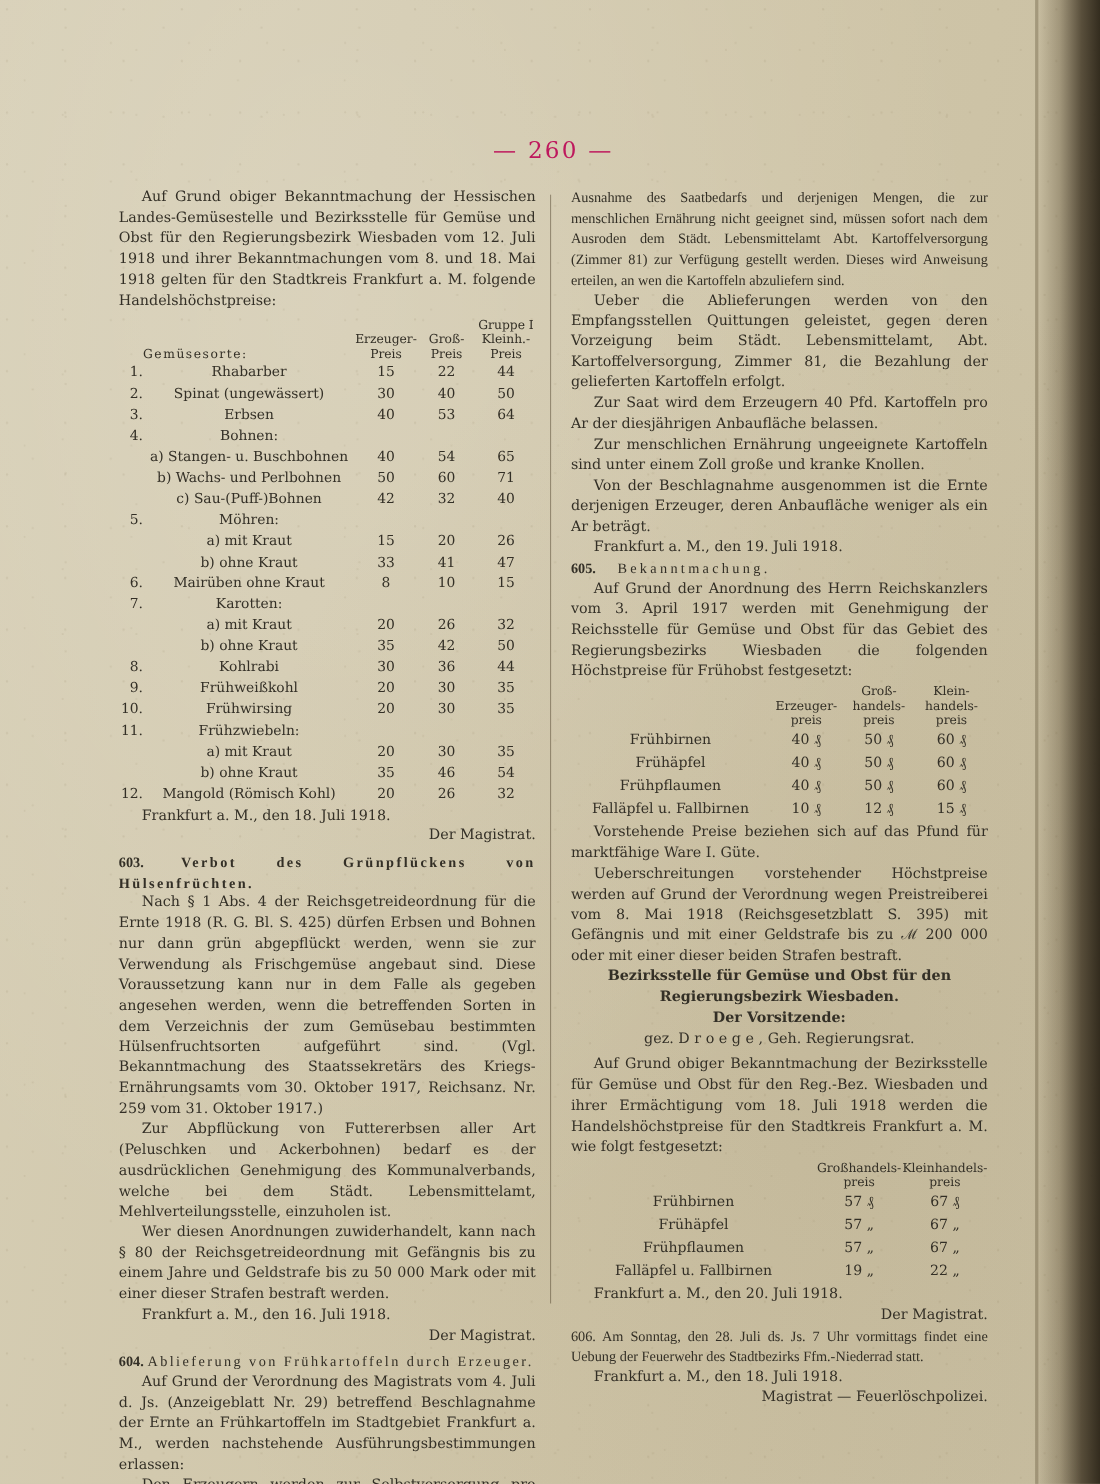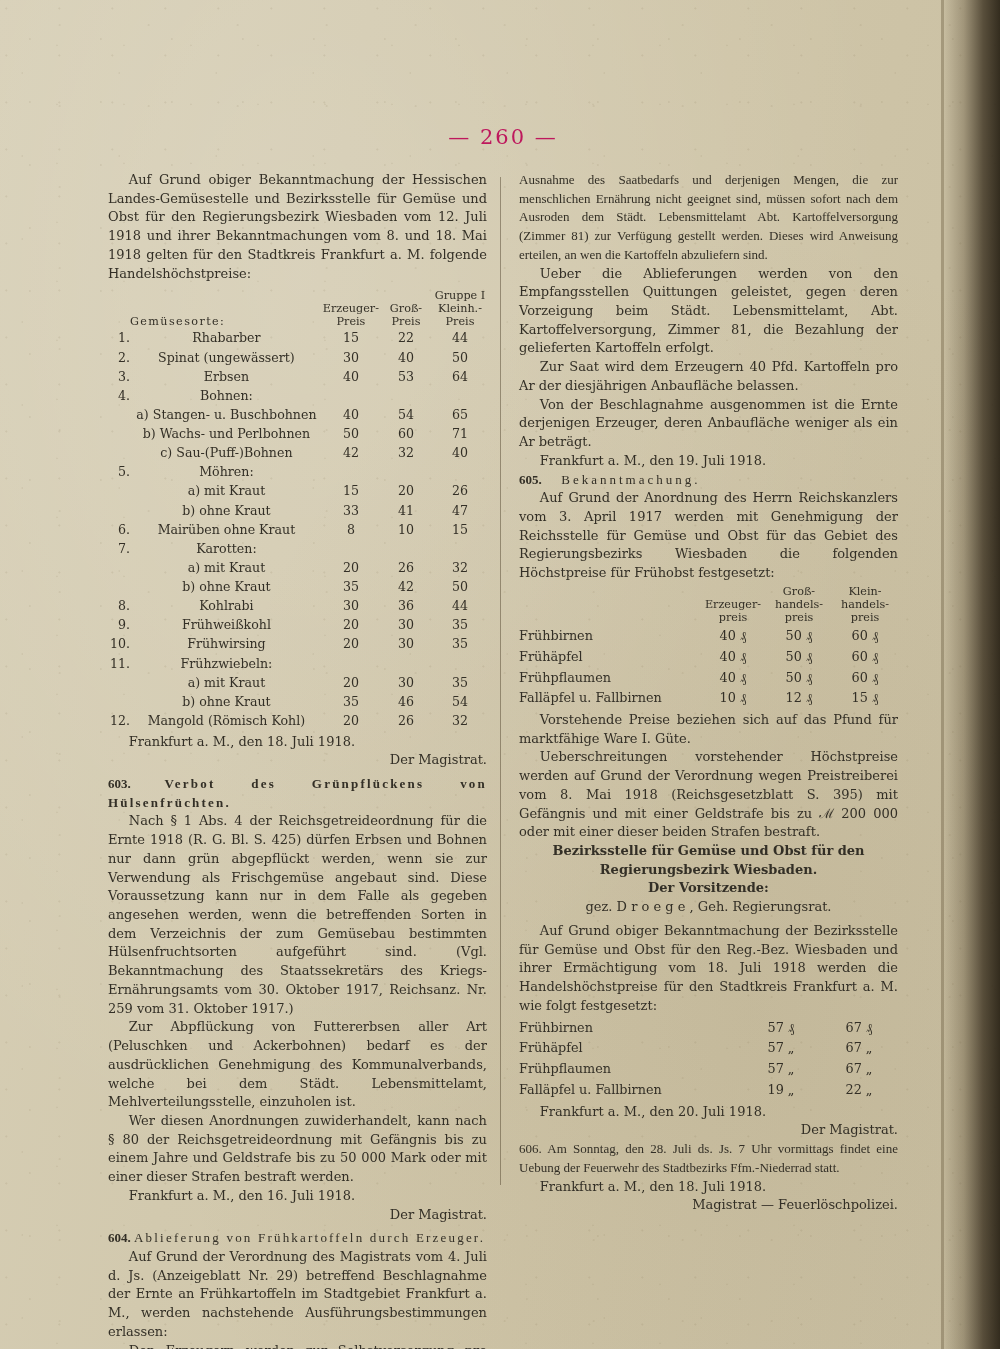--- a/index.html
+++ b/index.html
@@ -117,21 +117,21 @@
   }
   .thead td.lbl { text-align: left; letter-spacing: 1.4px; }
   
   table.ftable {
     border-collapse: collapse;
     width: 100%;
     font-size: 12.8px;
     margin: 2px 0;
   }
   table.ftable td { padding: 1.2px 0; vertical-align: bottom; }
-  td.fname { text-align: left; padding-left: 18px; margin-top: 24px; }
+  td.fname { text-align: center; padding-left: 18px; margin-top: 24px; }
   td.fnum { width: 66px; text-align: center; }
   td.fnum2 { width: 78px; text-align: center; }
   .hdr-small { font-size: 11.6px; text-align: center; line-height: 1.2; }
   .sig { text-align: right; text-indent: 0; font-weight: normal; }
   .tiny-sp { letter-spacing: 3px; }
 </style>
 </head>
 <body>
 
 <div id="page"></div>
@@ -342,20 +342,21 @@
       <p>Auf Grund der Verordnung des Magistrats vom 4. Juli d. Js. (Anzeigeblatt Nr. 29) betreffend Beschlagnahme der Ernte an Frühkartoffeln im Stadtgebiet Frankfurt a. M., werden nachstehende Ausführungsbestimmungen erlassen:</p>
       <p>Den Erzeugern werden zur Selbstversorgung pro Kopf und Tag 1½ Pfd. Kartoffeln belassen. Alle den Bedarf des Erzeugers übersteigenden Mengen, mit</p>
 
     </div>
 
     <div class="col right">
 
       <p class="noind">Ausnahme des Saatbedarfs und derjenigen Mengen, die zur menschlichen Ernährung nicht geeignet sind, müssen sofort nach dem Ausroden dem Städt. Lebensmittelamt Abt. Kartoffelversorgung (Zimmer 81) zur Verfügung gestellt werden. Dieses wird Anweisung erteilen, an wen die Kartoffeln abzuliefern sind.</p>
       <p>Ueber die Ablieferungen werden von den Empfangsstellen Quittungen geleistet, gegen deren Vorzeigung beim Städt. Lebensmittelamt, Abt. Kartoffelversorgung, Zimmer 81, die Bezahlung der gelieferten Kartoffeln erfolgt.</p>
       <p>Zur Saat wird dem Erzeugern 40 Pfd. Kartoffeln pro Ar der diesjährigen Anbaufläche belassen.</p>
+      <p>Zur menschlichen Ernährung ungeeignete Kartoffeln sind unter einem Zoll große und kranke Knollen.</p>
       <p>Von der Beschlagnahme ausgenommen ist die Ernte derjenigen Erzeuger, deren Anbaufläche weniger als ein Ar beträgt.</p>
       <p>Frankfurt a. M., den 19. Juli 1918.</p>
 
       <p class="noind">
         <span class="head-num">605.</span>
         &nbsp;&nbsp;&nbsp;&nbsp;
         <span class="tiny-sp">Bekanntmachung.</span>
       </p>
       <p>Auf Grund der Anordnung des Herrn Reichskanzlers vom 3. April 1917 werden mit Genehmigung der Reichsstelle für Gemüse und Obst für das Gebiet des Regierungsbezirks Wiesbaden die folgenden Höchstpreise für Frühobst festgesetzt:</p>
 
@@ -409,20 +410,31 @@
       <p>Ueberschreitungen vorstehender Höchstpreise werden auf Grund der Verordnung wegen Preistreiberei vom 8. Mai 1918 (Reichsgesetzblatt S. 395) mit Gefängnis und mit einer Geldstrafe bis zu ℳ 200 000 oder mit einer dieser beiden Strafen bestraft.</p>
       <p class="center b">Bezirksstelle für Gemüse und Obst für den Regierungsbezirk Wiesbaden.</p>
       <p class="center b">Der Vorsitzende:</p>
       <p class="center">gez. D r o e g e , Geh. Regierungsrat.</p>
 
       <div class="gap"></div>
       <p>Auf Grund obiger Bekanntmachung der Bezirksstelle für Gemüse und Obst für den Reg.-Bez. Wiesbaden und ihrer Ermächtigung vom 18. Juli 1918 werden die Handelshöchstpreise für den Stadtkreis Frankfurt a. M. wie folgt festgesetzt:</p>
 
       <table class="ftable">
         <tbody>
+            <tr class="thead">
+          <td class="fname"></td>
+          <td class="fnum2 hdr-small">
+            <span>Großhandels-</span><br>
+            <span>preis</span>
+          </td>
+          <td class="fnum2 hdr-small">
+            <span>Kleinhandels-</span><br>
+            <span>preis</span>
+          </td>
+        </tr>
         <tr>
           <td class="fname">Frühbirnen</td>
           <td class="fnum2"><span>57</span> <span>₰</span></td>
           <td class="fnum2"><span>67</span> <span>₰</span></td>
         </tr>
         <tr>
           <td class="fname">Frühäpfel</td>
           <td class="fnum2"><span>57</span> <span>„</span></td>
           <td class="fnum2"><span>67</span> <span>„</span></td>
         </tr>

